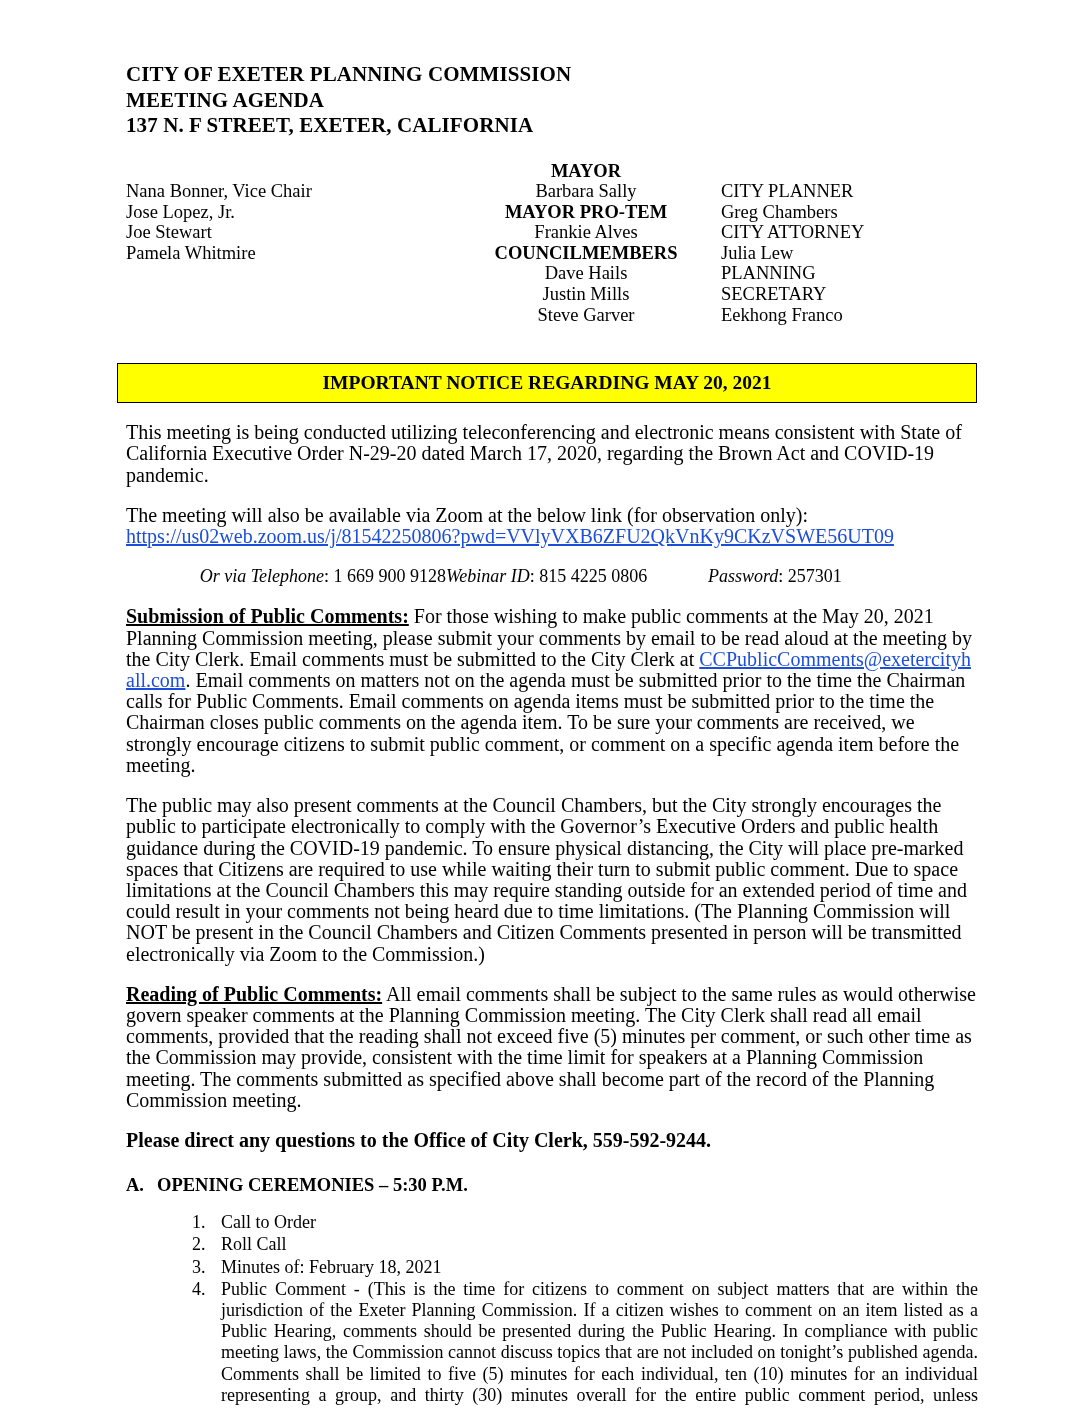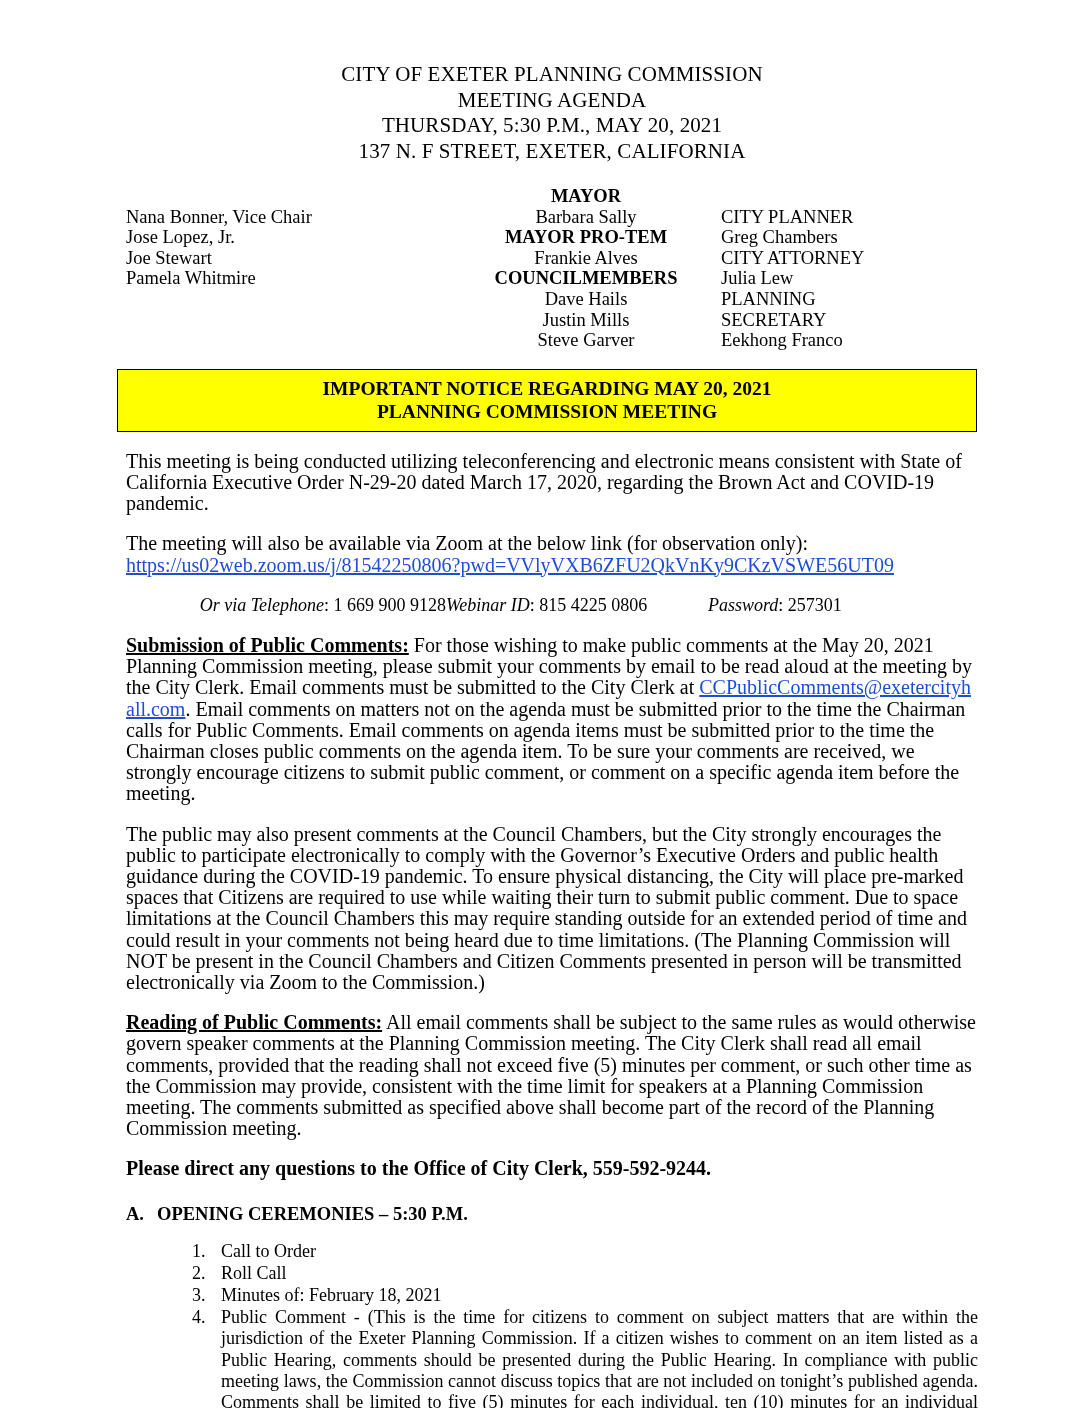--- a/index.html
+++ b/index.html
@@ -18,22 +18,21 @@
   .page {
     position: relative;
     width: 1088px;
     height: 1408px;
     box-sizing: border-box;
     padding: 62px 110px 0 126px;
   }
 
   
   .title-block {
-    text-align: center;
-    font-weight: normal;
+    font-weight: bold;
     font-size: 21px;
     line-height: 25.5px;
     letter-spacing: 0.1px;
   }
   .title-line { display: block; white-space: nowrap; }
 
   
   .roster {
     margin-top: 22px;
     display: grid;
@@ -44,21 +43,21 @@
   .roster-col { }
   .roster-col.left { text-align: left; }
   .roster-col.center { text-align: center; }
   .roster-col.right { text-align: left; padding-left: 10px; }
   .roster-line { display: block; white-space: nowrap; }
   .roster-line.bold { font-weight: bold; }
   .spacer-line { display: block; height: 20.6px; }
 
   
   .notice {
-    margin-top: 18px;
+    margin-top: 38px;
     margin-left: -9px;
     width: 860px;
     border: 1.5px solid #000000;
     background: #FFFF00;
     text-align: center;
     font-weight: bold;
     font-size: 19.5px;
     line-height: 23px;
     padding: 7px 0 8px 0;
     box-sizing: border-box;
@@ -126,21 +125,20 @@
   .agenda-body.justify { text-align: justify; }
 </style>
 </head>
 <body>
 
 <div class="page">
 
   <div class="title-block">
     <span class="title-line">CITY OF EXETER PLANNING COMMISSION</span>
     <span class="title-line">MEETING AGENDA</span>
-    <span class="title-line">THURSDAY, 5:30 P.M., MAY 20, 2021</span>
     <span class="title-line">137 N. F STREET, EXETER, CALIFORNIA</span>
   </div>
 
   <div class="roster">
 
     <div class="roster-col left">
       <span class="spacer-line"></span>
       <span class="roster-line">Nana Bonner, Vice Chair</span>
       <span class="roster-line">Jose Lopez, Jr.</span>
       <span class="roster-line">Joe Stewart</span>
@@ -166,21 +164,20 @@
       <span class="roster-line">Julia Lew</span>
       <span class="roster-line">PLANNING</span>
       <span class="roster-line">SECRETARY</span>
       <span class="roster-line">Eekhong Franco</span>
     </div>
 
   </div>
 
   <div class="notice">
     <span class="notice-line">IMPORTANT NOTICE REGARDING MAY 20, 2021</span>
-    <span class="notice-line">PLANNING COMMISSION MEETING</span>
   </div>
 
   <div class="body-text">
 
     <p class="para">This meeting is being conducted utilizing teleconferencing and electronic means consistent with State of California Executive Order N-29-20 dated March 17, 2020, regarding the Brown Act and COVID-19 pandemic.</p>
 
     <p class="para tight">The meeting will also be available via Zoom at the below link (for observation only):</p>
     <p class="para"><a class="link" href="#">https://us02web.zoom.us/j/81542250806?pwd=VVlyVXB6ZFU2QkVnKy9CKzVSWE56UT09</a></p>
 
     <div class="tele-row">

